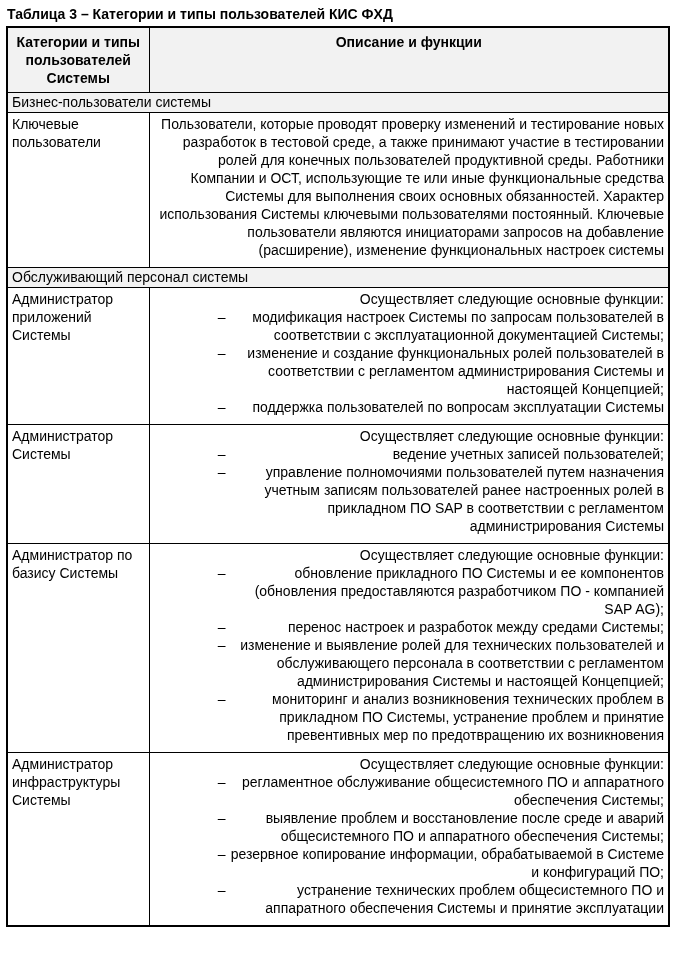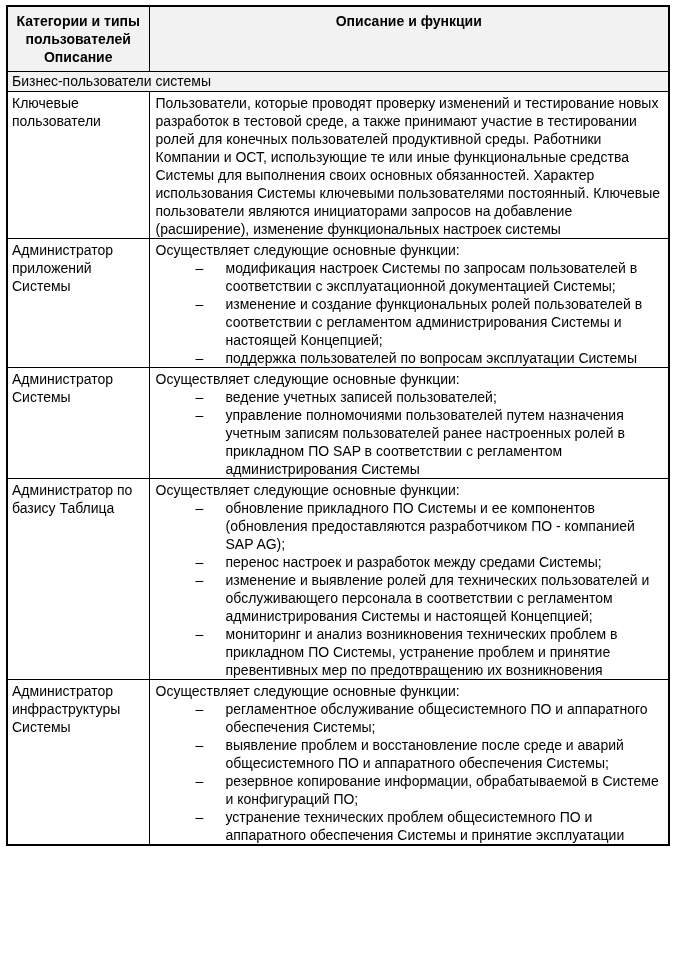--- a/index.html
+++ b/index.html
@@ -51,21 +51,22 @@
     background: #f2f2f2;
     padding: 0 4px 1px 4px;
     font-weight: normal;
     margin-top: 20px;
   }
   td.cat {
     padding: 2px 3px 2px 4px;
     margin-top: 12px;
   }
   td.desc {
-    padding: 2px 4px 0 6px;
+    padding: 2px 4px 8px 6px;
+    text-align: right;
   }
   td.desc.vmid {
     vertical-align: middle;
   }
   .para { margin: 0; }
   .li {
     display: flex;
     margin-left: 40px;
   }
   .li .dash {
@@ -73,46 +74,50 @@
   }
   .li .li-text {
     flex: 1 1 auto;
   }
 </style>
 </head>
 <body>
 
 <div class="page">
 
+  <div class="doc-title">Таблица 3 – Категории и типы пользователей КИС ФХД</div>
 
   <table class="users-table">
     <colgroup>
         <col class="c1">
         <col class="c2">
       </colgroup>
     <thead>
       <tr>
-        <th class="hdr">Категории и типы пользователей Описание</th>
+        <th class="hdr">Категории и типы пользователей Системы</th>
         <th class="hdr">Описание и функции</th>
       </tr>
     </thead>
     <tbody>
 
       <tr class="section-row">
         <td colspan="2">Бизнес-пользователи системы</td>
       </tr>
 
       <tr>
         <td class="cat">Ключевые пользователи</td>
         <td class="desc">
           <div class="para">Пользователи, которые проводят проверку изменений и тестирование новых разработок в тестовой среде, а также принимают участие в тестировании ролей для конечных пользователей продуктивной среды. Работники Компании и ОСТ, использующие те или иные функциональные средства Системы для выполнения своих основных обязанностей. Характер использования Системы ключевыми пользователями постоянный. Ключевые пользователи являются инициаторами запросов на добавление (расширение), изменение функциональных настроек системы</div>
         </td>
       </tr>
 
 
+      <tr class="section-row">
+        <td colspan="2">Обслуживающий персонал системы</td>
+      </tr>
 
       <tr>
         <td class="cat">Администратор приложений Системы</td>
         <td class="desc">
           <div class="para">Осуществляет следующие основные функции:</div>
           <div class="li">
             <span class="dash">–</span>
             <span class="li-text">модификация настроек Системы по запросам пользователей в соответствии с эксплуатационной документацией Системы;</span>
           </div>
           <div class="li">
@@ -135,21 +140,21 @@
             <span class="li-text">ведение учетных записей пользователей;</span>
           </div>
           <div class="li">
             <span class="dash">–</span>
             <span class="li-text">управление полномочиями пользователей путем назначения учетным записям пользователей ранее настроенных ролей в прикладном ПО SAP в соответствии с регламентом администрирования Системы</span>
           </div>
         </td>
       </tr>
 
       <tr>
-        <td class="cat">Администратор по базису Таблица</td>
+        <td class="cat">Администратор по базису Системы</td>
         <td class="desc">
           <div class="para">Осуществляет следующие основные функции:</div>
           <div class="li">
             <span class="dash">–</span>
             <span class="li-text">обновление прикладного ПО Системы и ее компонентов (обновления предоставляются разработчиком ПО - компанией SAP AG);</span>
           </div>
           <div class="li">
             <span class="dash">–</span>
             <span class="li-text">перенос настроек и разработок между средами Системы;</span>
           </div>

